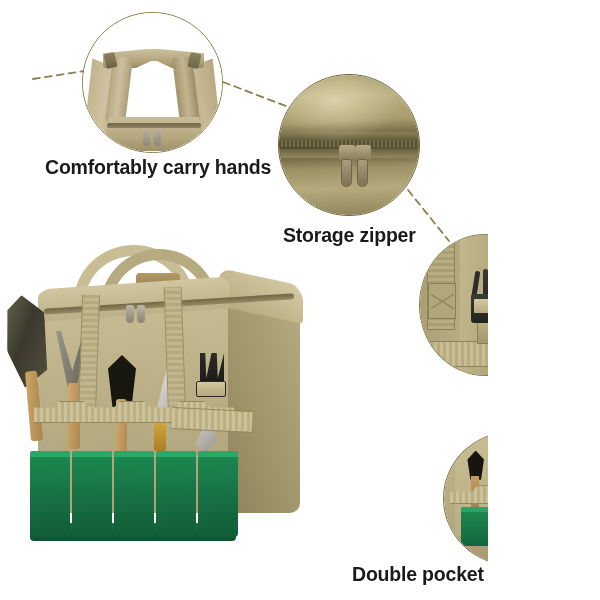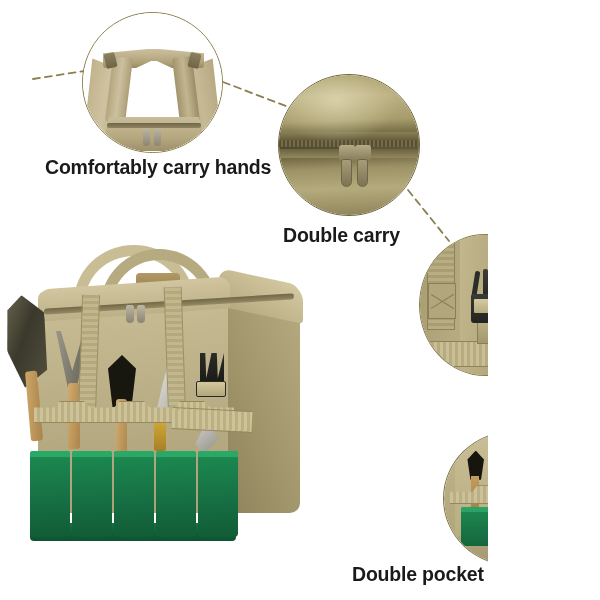--- a/index.html
+++ b/index.html
@@ -473,21 +473,21 @@
       <div class="z-tape-top"></div>
       <div class="z-teeth"></div>
       <div class="z-tape-bot"></div>
       <div class="z-slider l"></div>
       <div class="z-slider r"></div>
       <div class="z-tab l"></div>
       <div class="z-tab r"></div>
       <div class="z-sheen"></div>
     </div>
   </div>
-  <div class="callout-label" id="label-zipper">Double carry</div>
+  <div class="callout-label" id="label-zipper">Storage zipper</div>
 
   <div class="callout-circle" id="circle-buckle">
     <div class="circle-inner">
       <div class="b-bg"></div>
       <div class="b-panel-left"></div>
       <div class="b-center"></div>
       <div class="b-panel-right"></div>
       <div class="b-webbing-v"></div>
       <div class="b-xbox"></div>
       <div class="b-webbing-h"></div>

